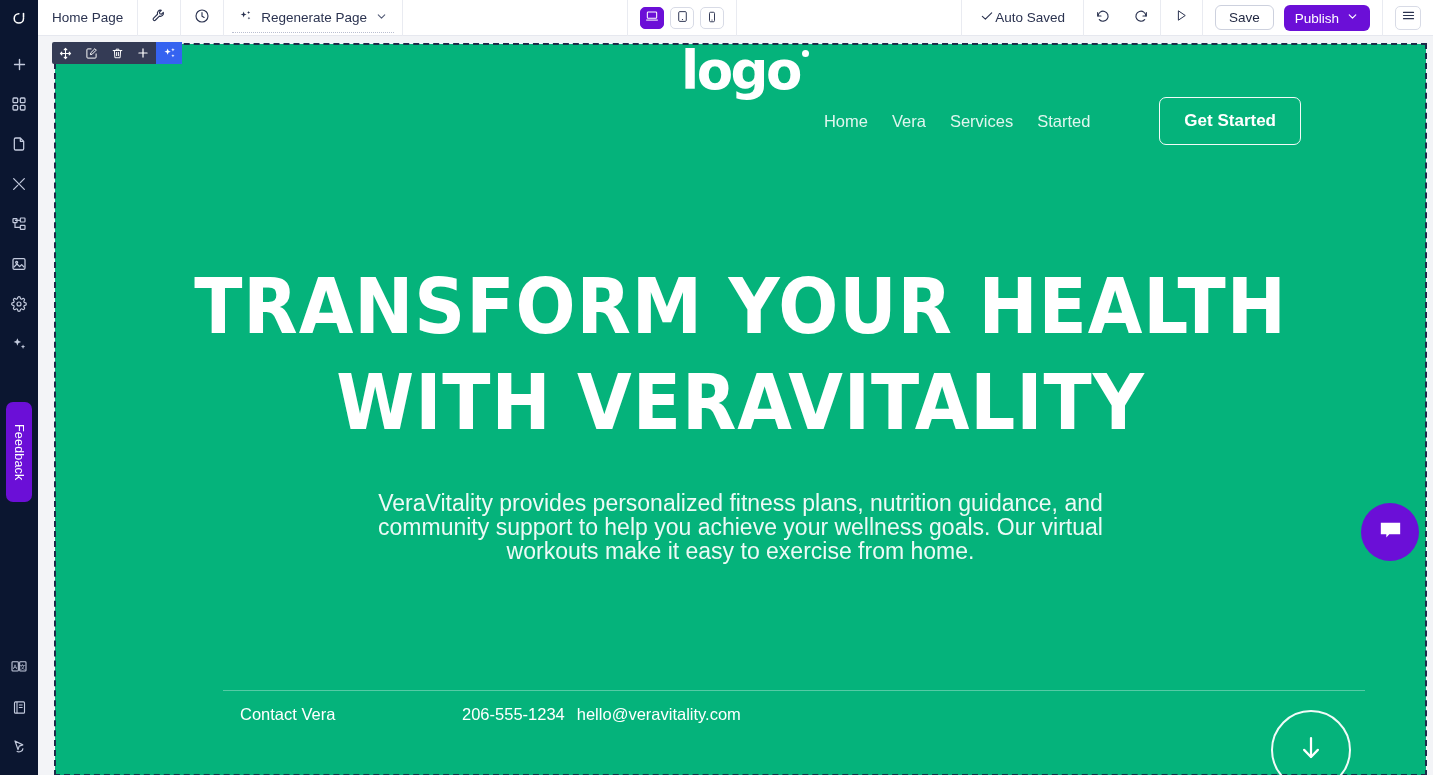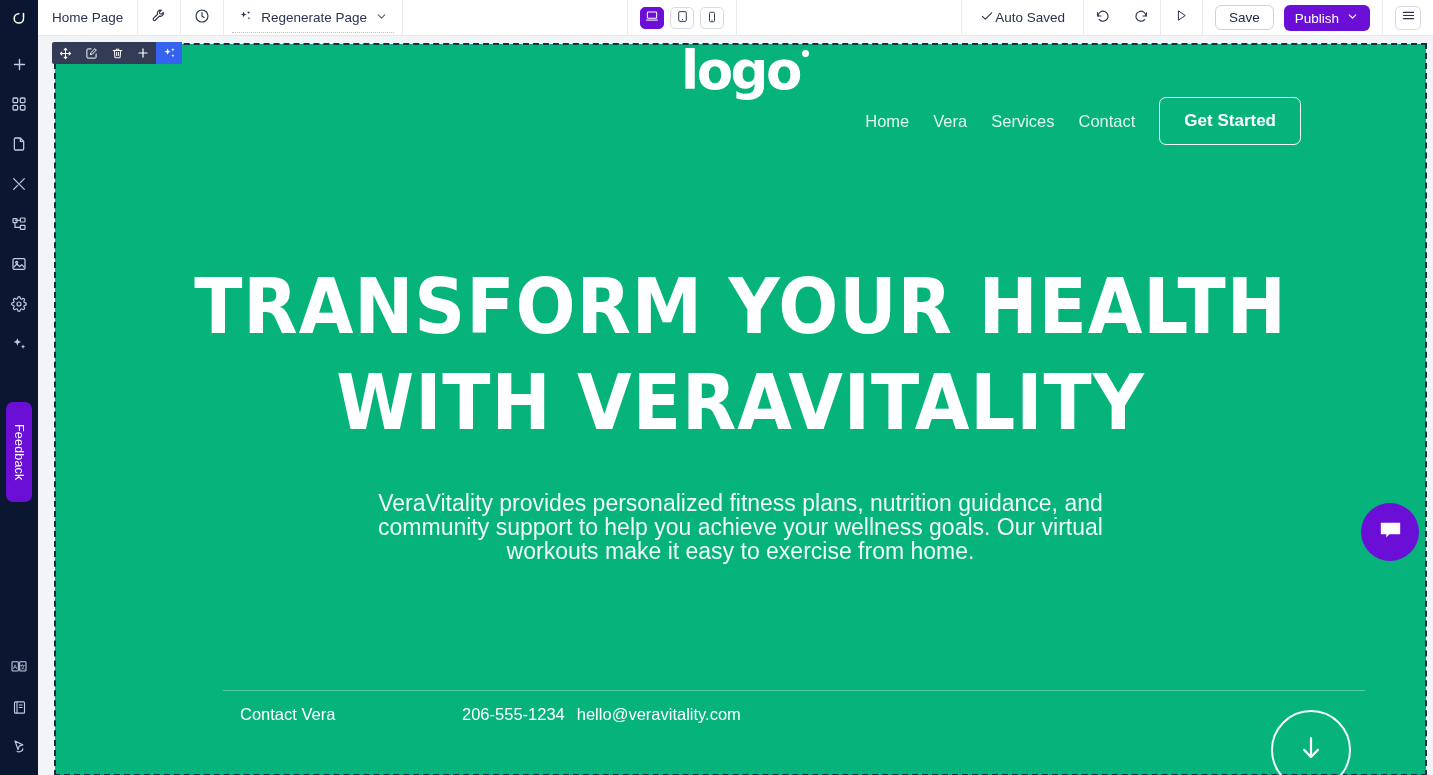--- a/index.html
+++ b/index.html
@@ -166,20 +166,21 @@
     width: 7px; height: 7px; border-radius: 50%; background: #fff;
   }
   .nav {
     margin-left: auto; display: flex; align-items: center; gap: 24px;
   }
   .nav a {
     color: rgba(255,255,255,.88); font-size: 16.5px;
     text-decoration: none; cursor: pointer;
   }
   .getstarted {
+    margin-left: 45px;
     border: 1.5px solid rgba(255,255,255,.95);
     border-radius: 7px;
     color: #fff; font-size: 17px; font-weight: 600;
     padding: 13px 24px; background: transparent; cursor: pointer;
     font-family: "Liberation Sans", sans-serif;
   }
 
   
   .hero {
     position: absolute; left: 0; right: 0; top: 215px;
@@ -460,21 +461,21 @@
 
       <div class="site-header">
         <div class="logo">
           <span>logo</span>
           <span class="dot"></span>
         </div>
         <div class="nav">
           <a>Home</a>
           <a>Vera</a>
           <a>Services</a>
-          <a>Contact</a>
+          <a>Started</a>
           <button class="getstarted">Get Started</button>
         </div>
       </div>
 
       <div class="hero">
         <h1>Transform Your Health with VeraVitality</h1>
         <p>VeraVitality provides personalized fitness plans, nutrition guidance, and community support to help you achieve your wellness goals. Our virtual workouts make it easy to exercise from home.</p>
       </div>
 
       <div class="contact-rule"></div>

